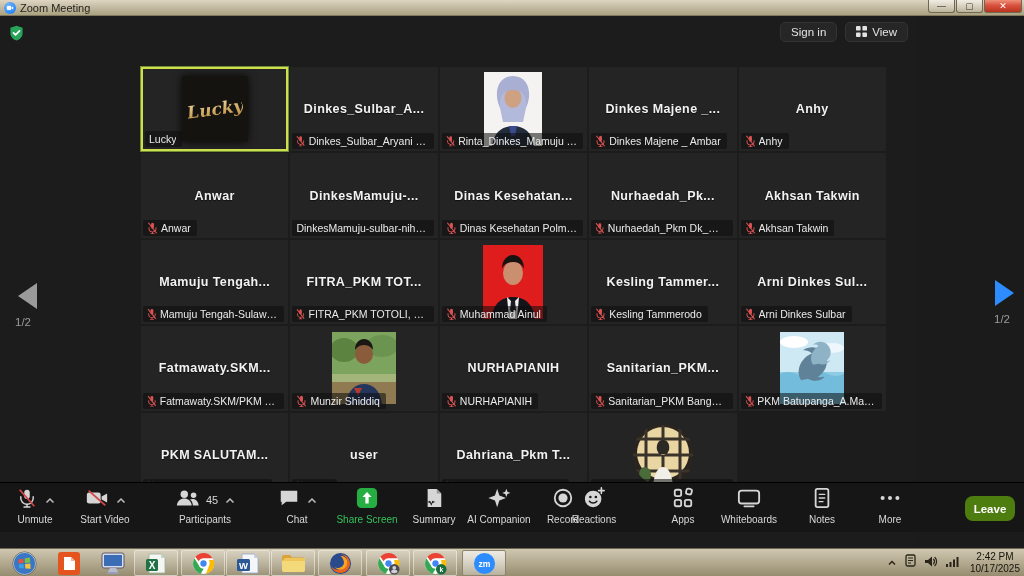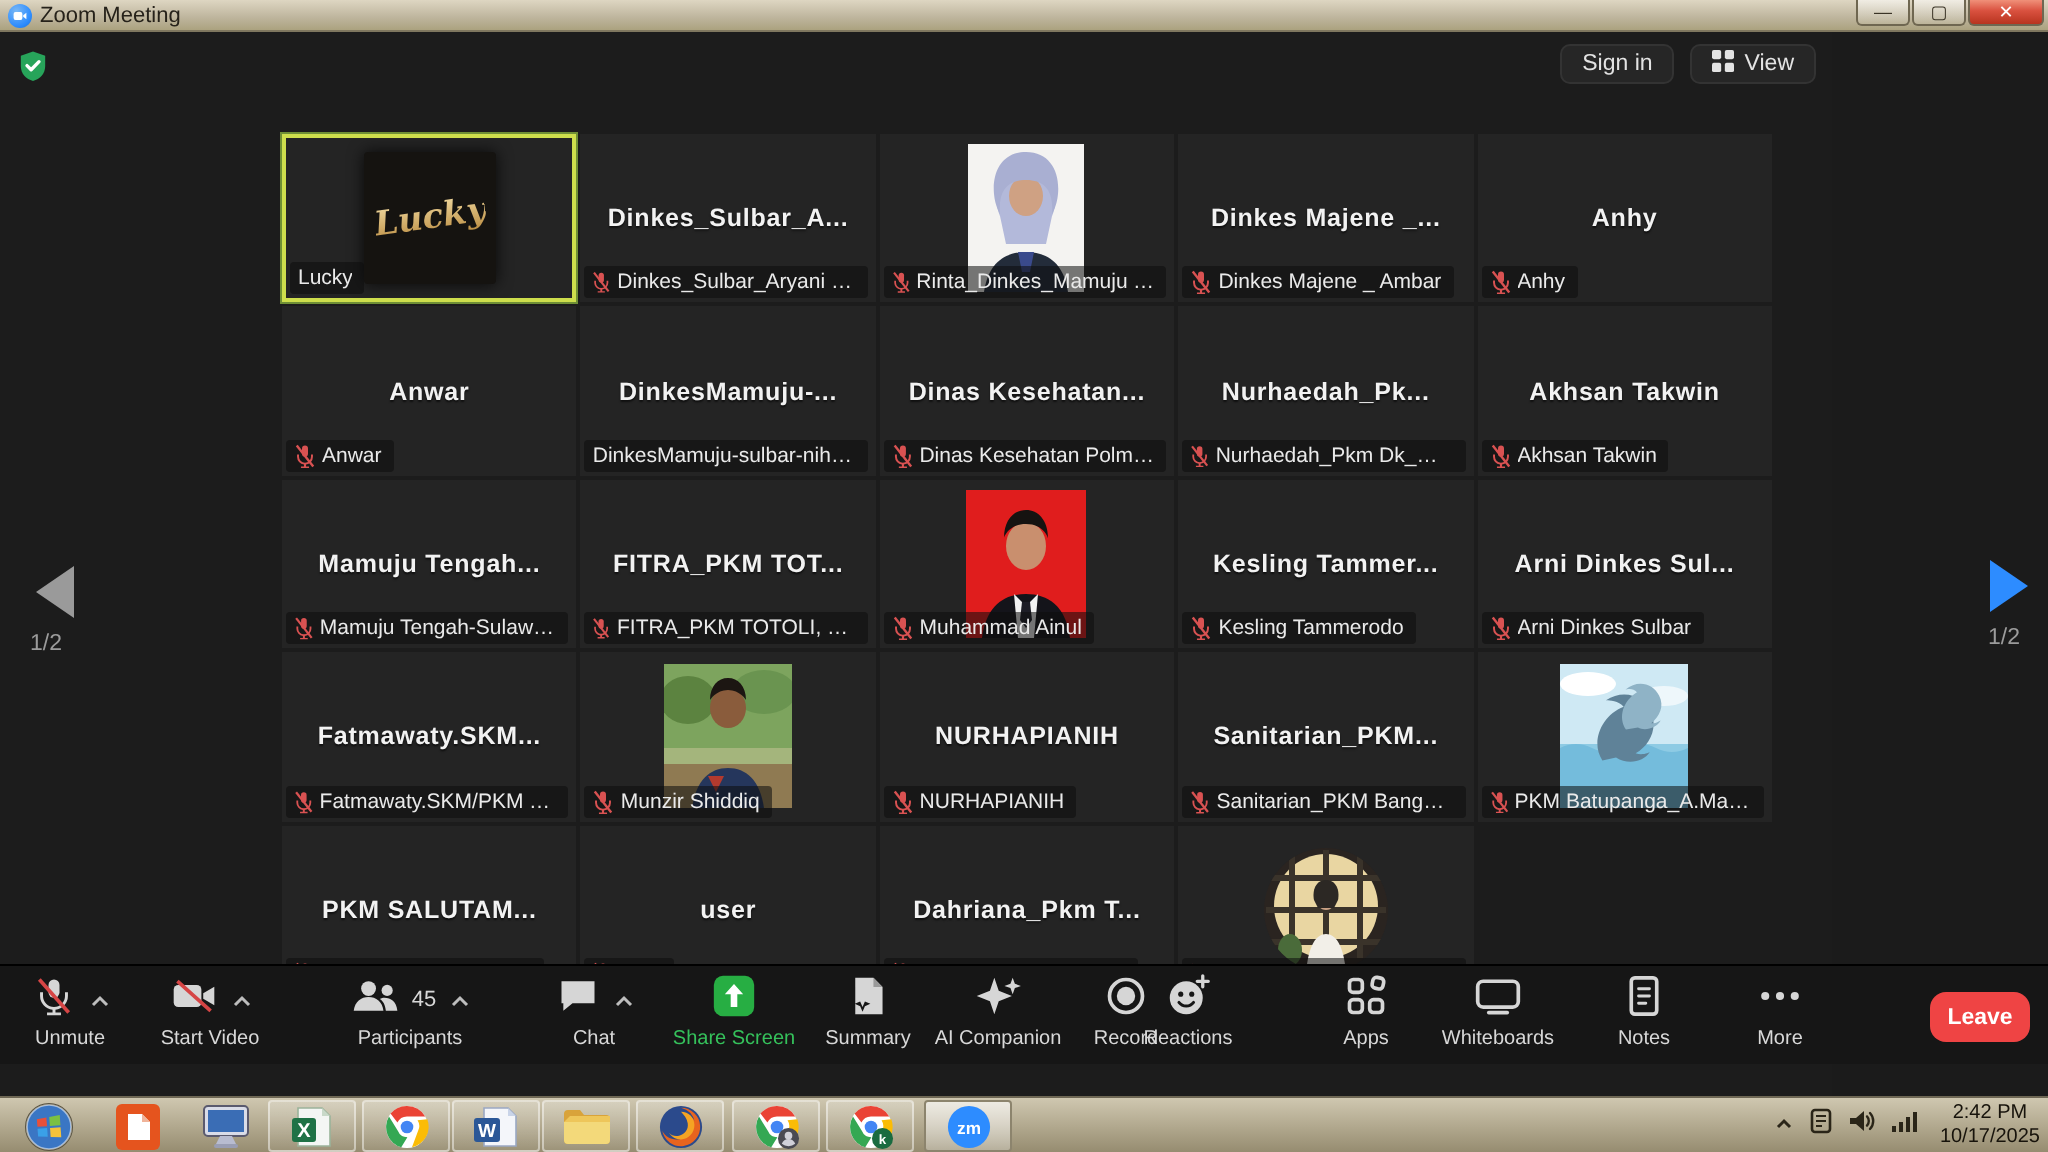--- a/index.html
+++ b/index.html
@@ -54,21 +54,21 @@
   #page-label-right { left:994px; top:297px; }
 
   
   #toolbar { position:absolute; left:0; top:482px; width:1024px; height:50px; background:#161616; border-top:1px solid #000; }
   .tb-item { position:absolute; top:5px; transform:translateX(-50%); display:flex; flex-direction:column; align-items:center; width:96px; }
   .tb-icon-row { height:24px; display:flex; align-items:center; gap:5px; }
   .tb-label { margin-top:2px; font-size:10px; color:#d8d8d8; white-space:nowrap; }
   .tb-label.green { color:#35c15b; }
   .tb-count { font-size:11px; color:#d8d8d8; }
   .chev { margin-left:2px; }
-  #leave-btn { position:absolute; right:9px; top:13px; width:50px; height:25px; background:#ef4444; border-radius:8px;
+  #leave-btn { position:absolute; right:9px; top:13px; width:50px; height:25px; background:#4d7c0f; border-radius:8px;
     color:#fff; font-size:11.5px; font-weight:bold; display:flex; align-items:center; justify-content:center; }
 
   
   #taskbar { position:absolute; left:0; top:548px; width:1024px; height:28px;
     background:linear-gradient(#cfc7b0,#b3aa90 50%,#968c70); border-top:1px solid #6e6754; }
   .tb-cell { position:absolute; top:1px; width:44px; height:26px; display:flex; align-items:center; justify-content:center;
     border:1px solid rgba(255,255,255,.45); border-radius:2px; background:linear-gradient(rgba(255,255,255,.22),rgba(255,255,255,.05)); }
   .tb-cell.flat { border-color:transparent; background:transparent; }
   .tb-cell.pressed { background:linear-gradient(rgba(255,255,255,.65),rgba(255,255,255,.3)); border-color:#8c846d; }
   #tray { position:absolute; right:0px; top:0; height:28px; display:flex; align-items:center; gap:7px; padding-right:4px; }

